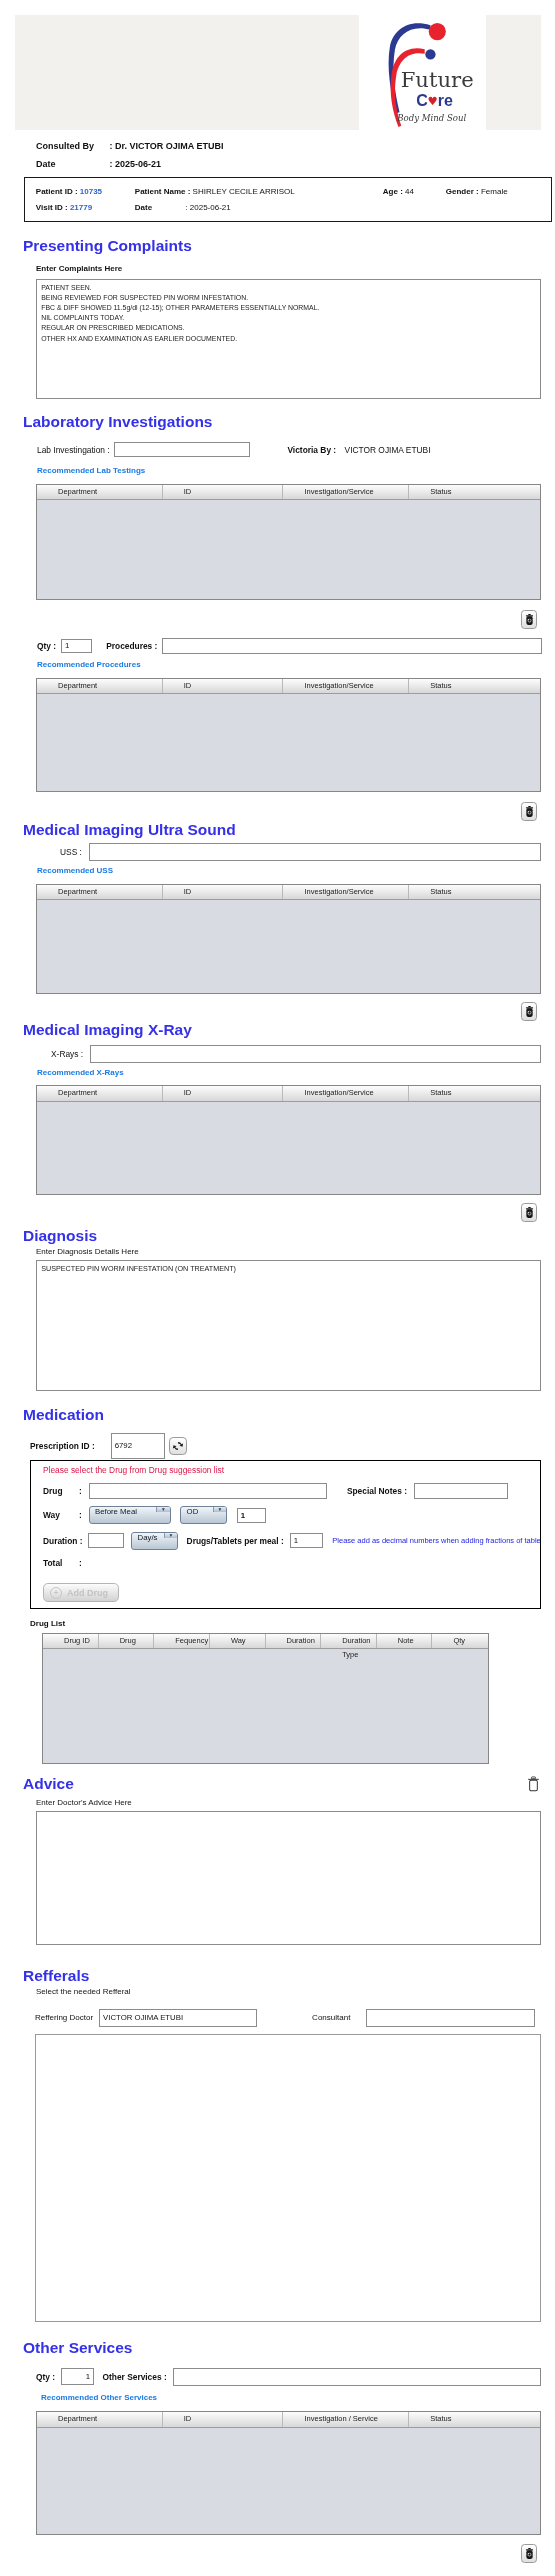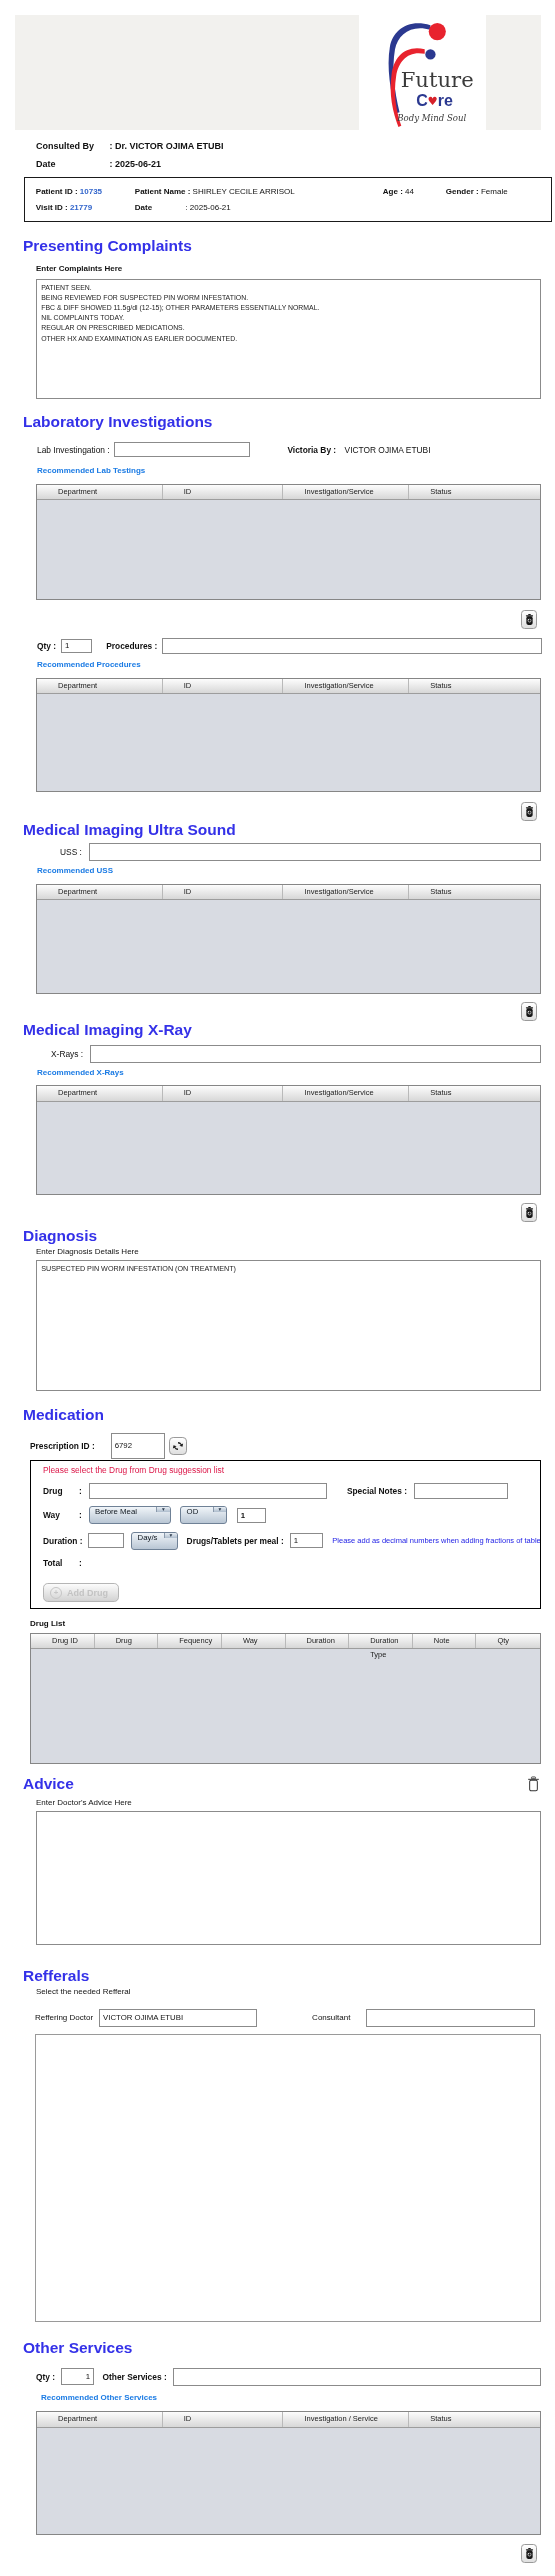--- a/index.html
+++ b/index.html
@@ -70,21 +70,21 @@
   .dd-arrow{width:12.6px;border-left:0.6px solid #8a99ab;display:flex;align-items:center;justify-content:center;
     font-size:4.8px;color:#2e3c4e;background:linear-gradient(#e8eef4,#aebdcd);}
   .blue-note{color:#2323e6;font-size:7.5px;white-space:nowrap;overflow:hidden;flex:1;margin-left:9.6px;}
   .add-drug{margin-top:15.5px;display:inline-flex;align-items:center;gap:4.8px;height:19px;padding:0 9.6px 0 6px;
     border:0.6px solid #b5b5b5;border-radius:4.8px;background:linear-gradient(#fcfcfc,#d2d2d2);cursor:pointer;}
   .add-drug .plus{width:10.2px;height:10.2px;border:1.2px solid #c6c6c6;border-radius:50%;color:#c6c6c6;font-size:7.8px;
     font-weight:bold;display:flex;align-items:center;justify-content:center;line-height:1;}
   .add-drug .txt{color:#c3c3c3;font-size:9px;font-weight:bold;}
 
   .druglist-label{margin:9.6px 0 0 30px;font-size:8px;font-weight:bold;}
-  .gtable.drug{margin-left:30px;width:511px;}
+  .gtable.drug{margin-left:42px;width:447px;}
 
   .advice-head{margin:10.8px 0 0 23px;width:518px;display:flex;justify-content:space-between;align-items:flex-start;}
 
   .ref-row{margin:12px 0 0 35px;display:flex;align-items:center;height:18px;font-size:8px;}
   .ref-list{margin:7.2px 0 0 35px;width:506px;height:288px;border:0.6px solid #9a9a9a;background:#fff;box-sizing:border-box;}
 
   .os-row{margin:10.8px 0 0 36px;display:flex;align-items:center;height:18px;}
 </style>
 </head>
 <body>

